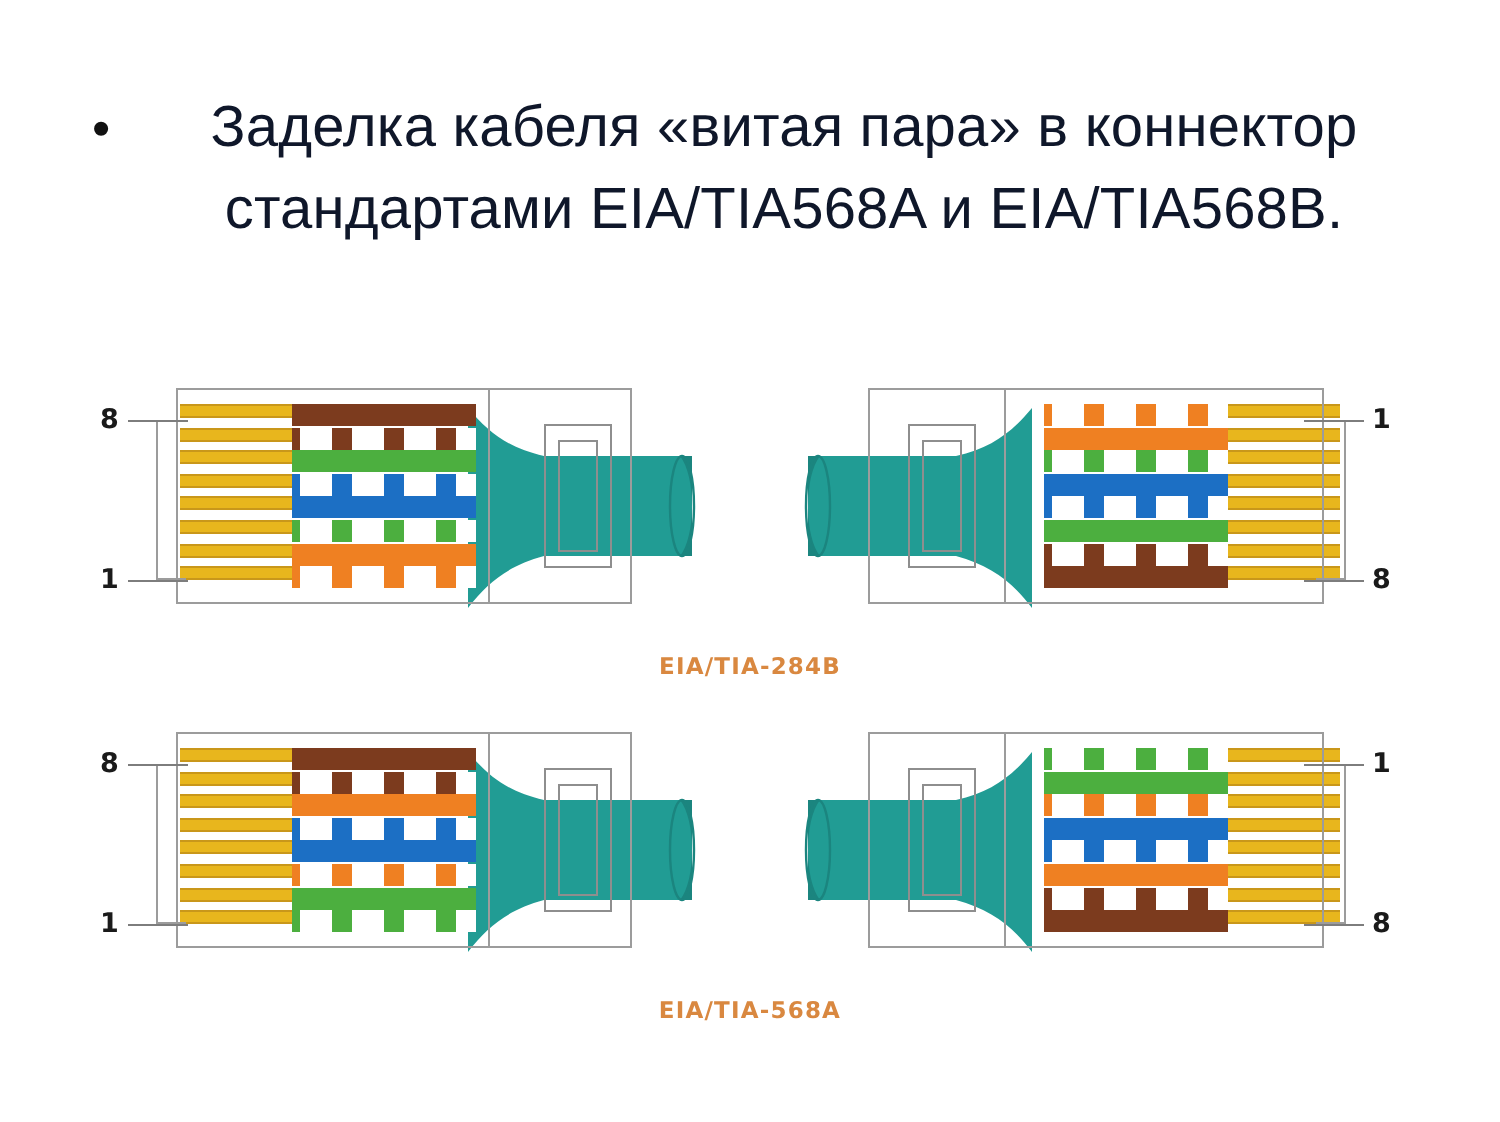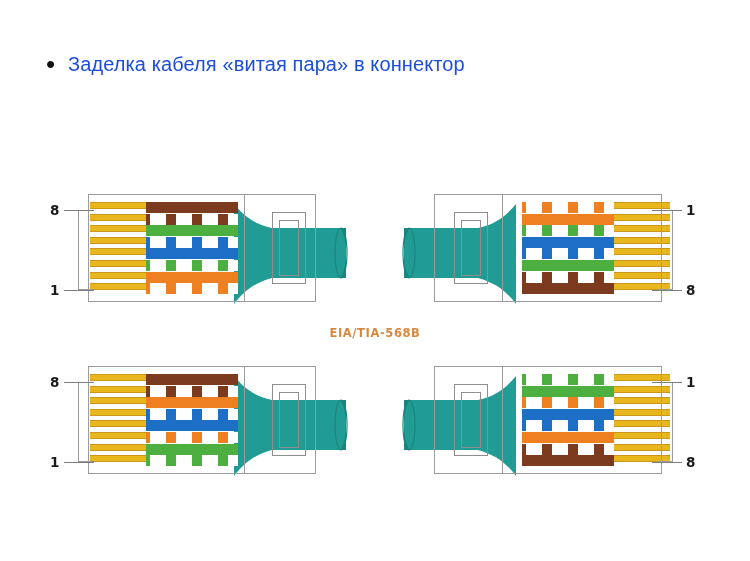--- a/index.html
+++ b/index.html
@@ -30,24 +30,25 @@
     width: 22px;
     flex: 0 0 22px;
     font-size: 26px;
     line-height: 41px;
     color: #111111;
     text-align: left;
     padding-left: 2px;
   }
   .bullet-copy {
     flex: 1 1 auto;
-    font-size: 20px;
+    font-size: 29px;
     line-height: 41px;
-    color: #1d4ed8;
+    color: #0f172a;
     letter-spacing: 0.1px;
+    text-align: center;
   }
   .bullet-copy .ln { display: block; white-space: pre; }
 
   
   .diagram {
     position: absolute;
     left: 0;
     top: 186px;
     width: 750px;
     height: 360px;
@@ -215,20 +216,21 @@
   }
 </style>
 </head>
 <body>
 
 <div class="slide-text">
   <div class="bullet-row">
     <div class="bullet-dot">•</div>
     <div class="bullet-copy">
       <span class="ln">Заделка кабеля «витая пара» в коннектор</span>
+      <span class="ln">стандартами EIA/TIA568A и EIA/TIA568B.</span>
     </div>
   </div>
 </div>
 
 <div class="diagram">
 
   <div class="std-block b-row">
     <div class="conn left">
       <div class="jacket"><svg width="300" height="120" viewBox="0 0 300 120">
             <g>
@@ -380,21 +382,21 @@
       <div class="pin-bracket"></div>
       <div class="housing"></div>
       <div class="housing-divider"></div>
       <div class="latch-outer"></div>
       <div class="latch-inner"></div>
       <div class="callout" style="left:284px; top:8px;">1</div>
       <div class="leader" style="left:250px; top:16px; width:30px;"></div>
       <div class="callout" style="left:284px; top:88px;">8</div>
       <div class="leader" style="left:250px; top:96px; width:30px;"></div>
     </div>
-    <div class="std-caption">EIA/TIA-568B</div>
+    <div class="std-caption">EIA/TIA-284B</div>
   </div>
 
   <div class="std-block a-row">
     <div class="conn left">
       <div class="jacket"><svg width="300" height="120" viewBox="0 0 300 120">
             <g>
               <path d="M 186 10 C 196 22, 206 30, 224 34 L 224 84 C 206 89, 196 97, 186 110 Z" fill="#219c94"></path>
               <rect x="222" y="34" width="76" height="50" fill="#219c94"></rect>
               <path d="M 292 34 C 300 44, 300 74, 292 84 L 298 84 L 298 34 Z" fill="#1b857f"></path>
               <ellipse cx="293" cy="59" rx="6" ry="25" fill="none" stroke="#1b857f" stroke-width="1.2"></ellipse>
@@ -542,15 +544,16 @@
       <div class="pin-bracket"></div>
       <div class="housing"></div>
       <div class="housing-divider"></div>
       <div class="latch-outer"></div>
       <div class="latch-inner"></div>
       <div class="callout" style="left:284px; top:8px;">1</div>
       <div class="leader" style="left:250px; top:16px; width:30px;"></div>
       <div class="callout" style="left:284px; top:88px;">8</div>
       <div class="leader" style="left:250px; top:96px; width:30px;"></div>
     </div>
+    <div class="std-caption">EIA/TIA-568A</div>
   </div>
 
 </div>
 
 </body></html>

